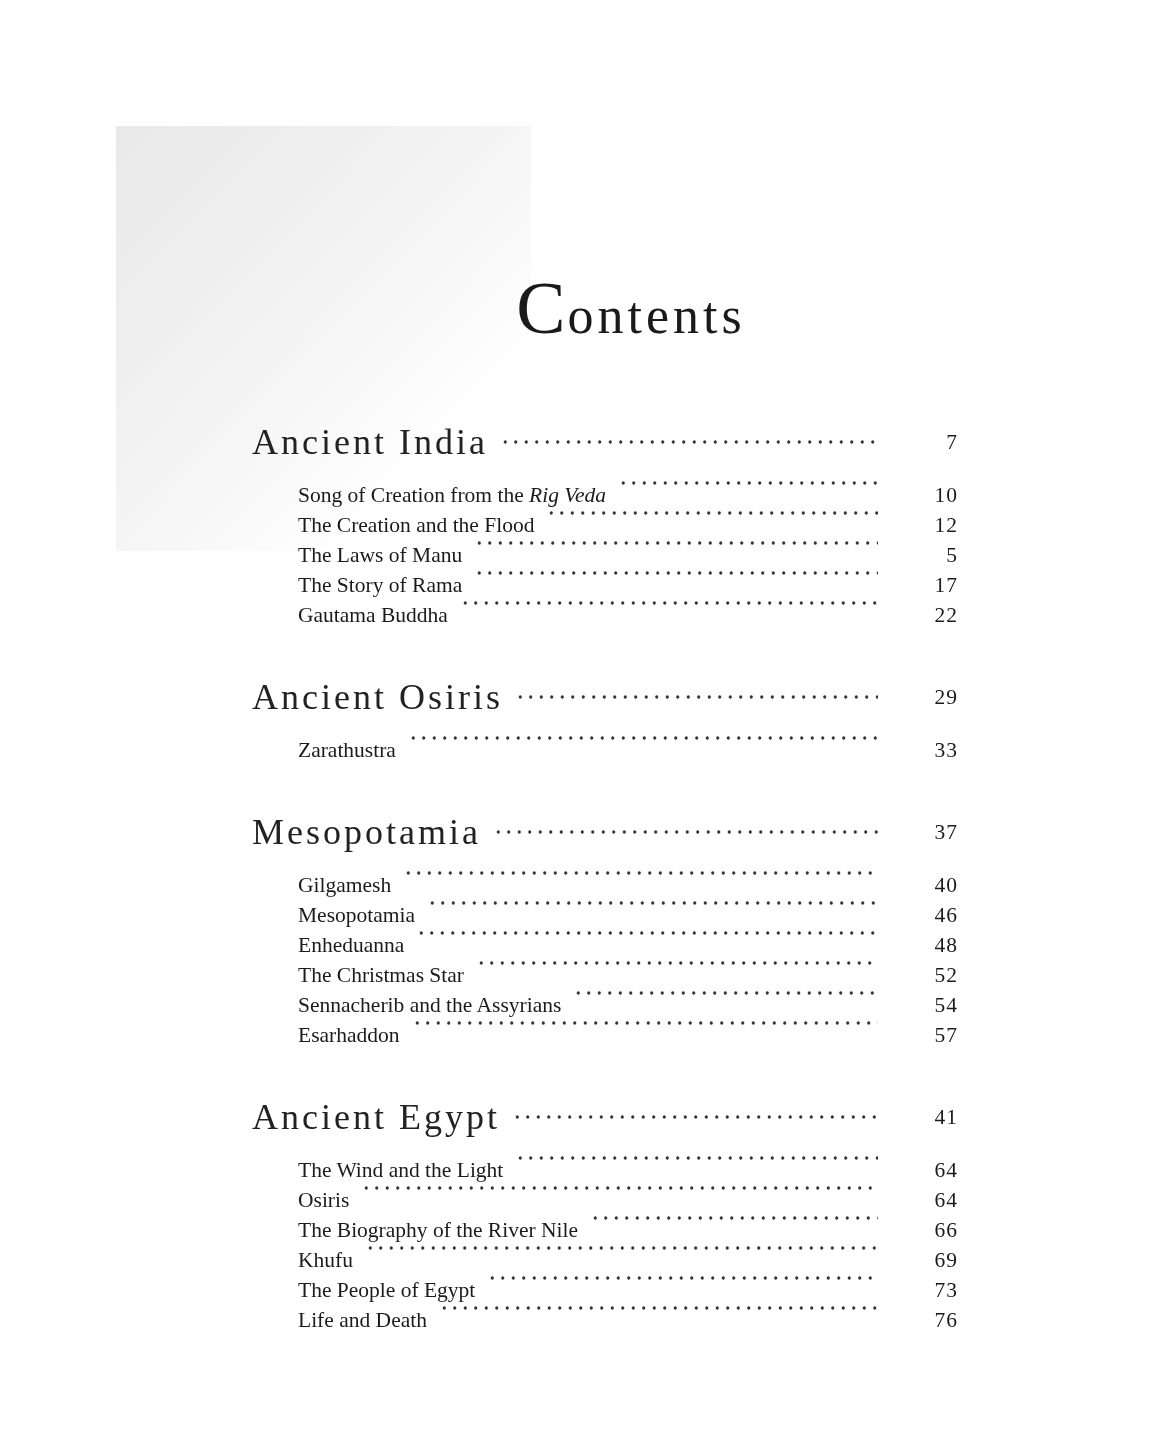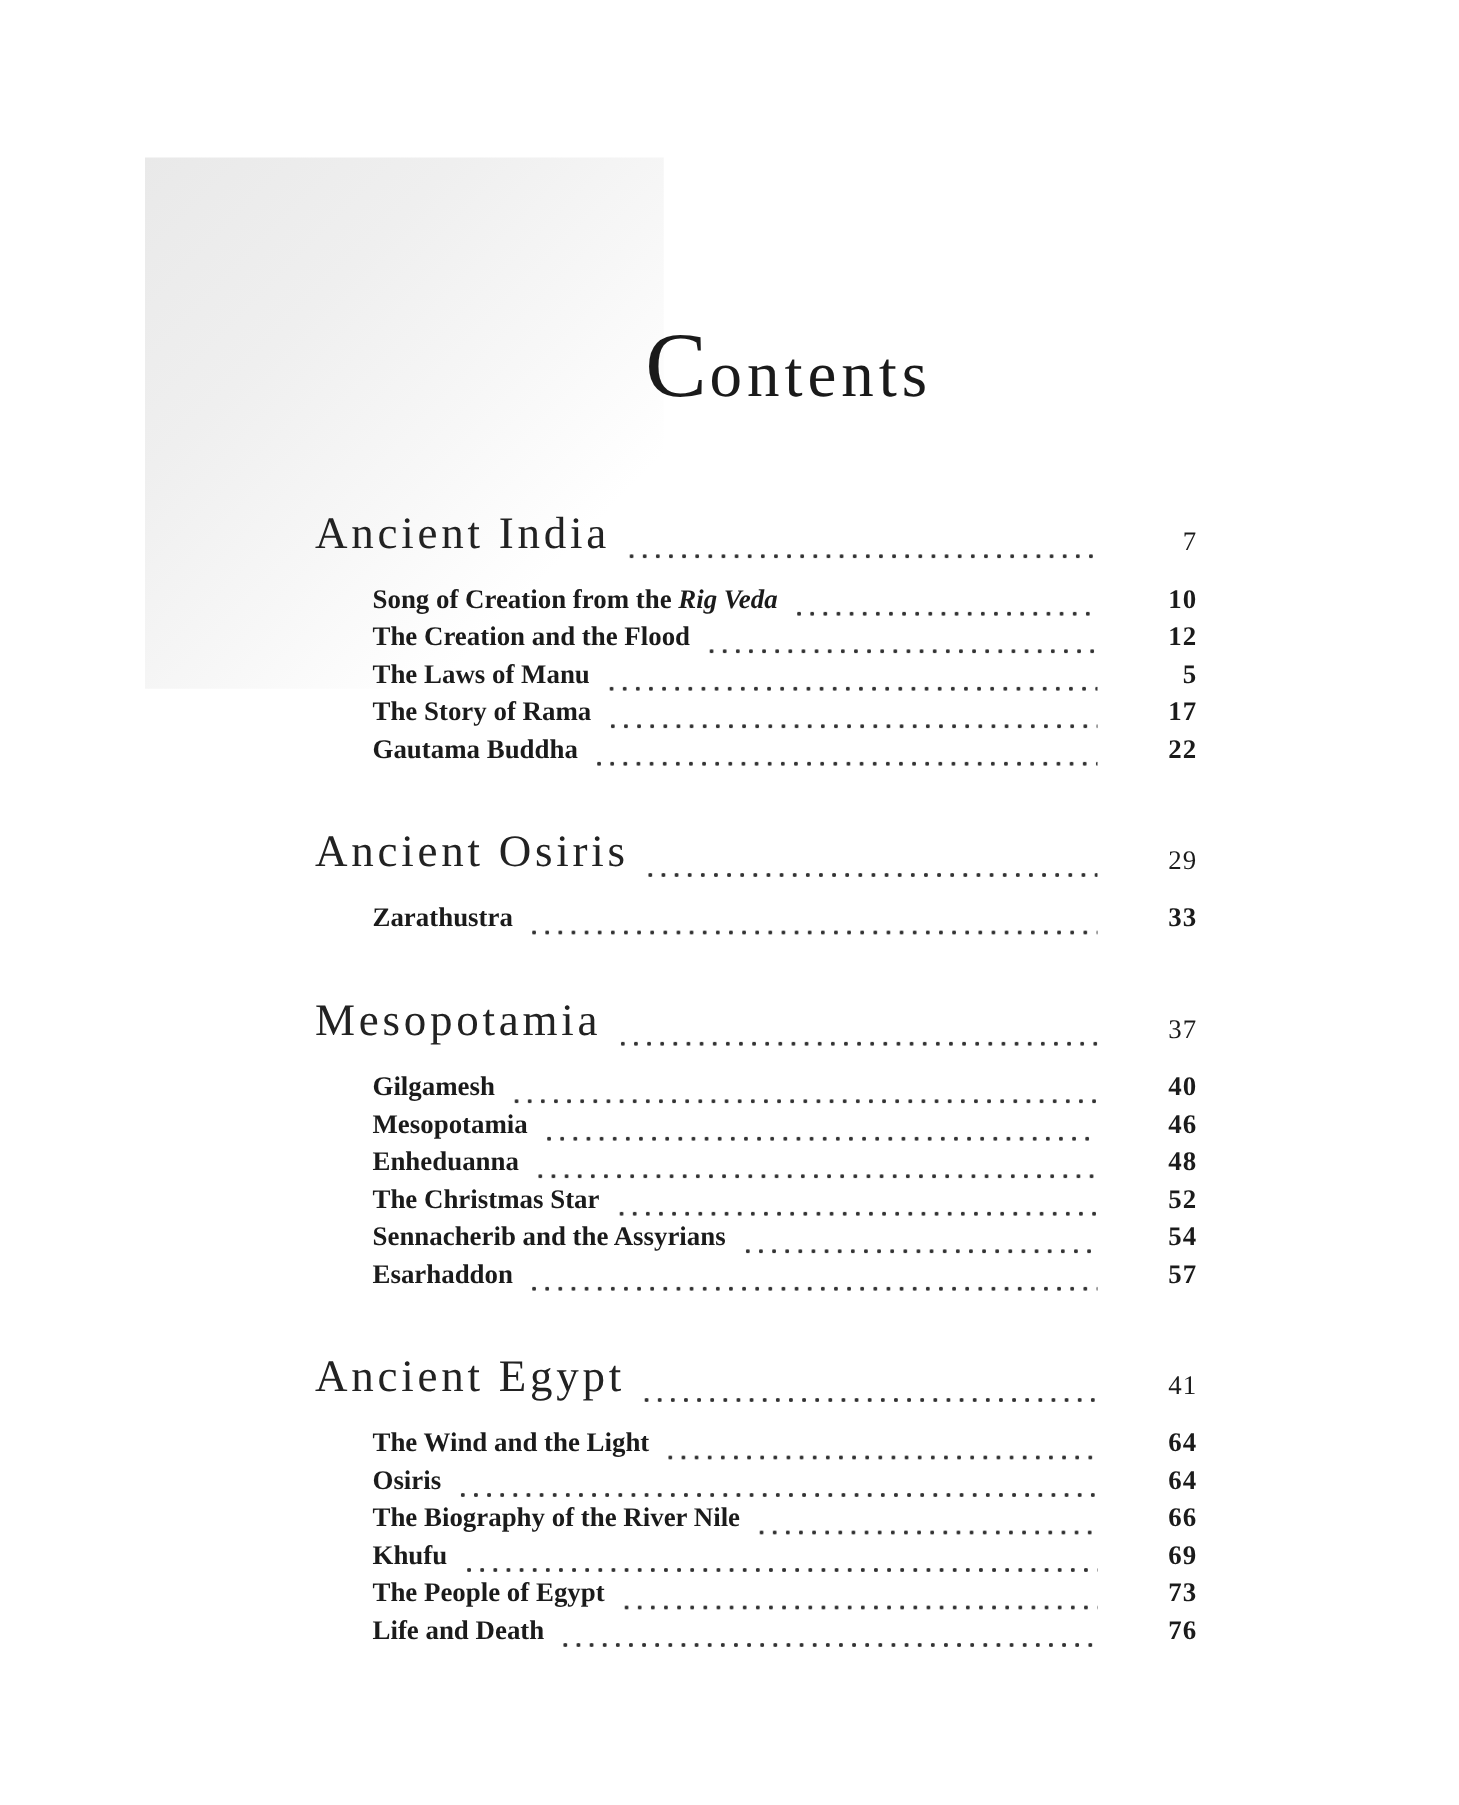--- a/index.html
+++ b/index.html
@@ -27,54 +27,53 @@
       #e9e9e9 0%, #efefef 30%, #f7f7f7 55%, #ffffff 78%);
   }
   .content {
     position: absolute;
     left: 252px;
     top: 0;
     width: 706px;
     padding-top: 250px;
   }
   .doc-title {
-    margin: 0 0 0 52px;
+    margin: 16px 0 0 52px;
     text-align: center;
     font-size: 52px;
     font-weight: normal;
     line-height: 1.15;
     letter-spacing: 4px;
     color: #1a1a1a;
   }
   .doc-title::first-letter {
     font-size: 1.42em;
     letter-spacing: 2px;
   }
   .toc-section { margin-top: 46px; }
   .toc-section.first { margin-top: 70px; }
 
   .heading-row {
     display: flex;
-    align-items: flex-end;
+    align-items: center;
     font-size: 36px;
     line-height: 43px;
     letter-spacing: 3px;
     color: #222222;
     margin-bottom: 16px;
     white-space: nowrap;
   }
   .item-row {
     display: flex;
-    align-items: flex-end;
+    align-items: flex-start;
     font-size: 21.5px;
     line-height: 30px;
     color: #1b1b1b;
     padding-left: 46px;
     white-space: nowrap;
-    font-weight: bold;
   }
   .item-label em {
     font-style: italic;
     font-family: inherit;
   }
   .dots {
     flex: 1;
     height: 6px;
     margin: 0 8px 0 12px;
     background-image: radial-gradient(circle, #333333 1.4px, rgba(0,0,0,0) 1.9px);

